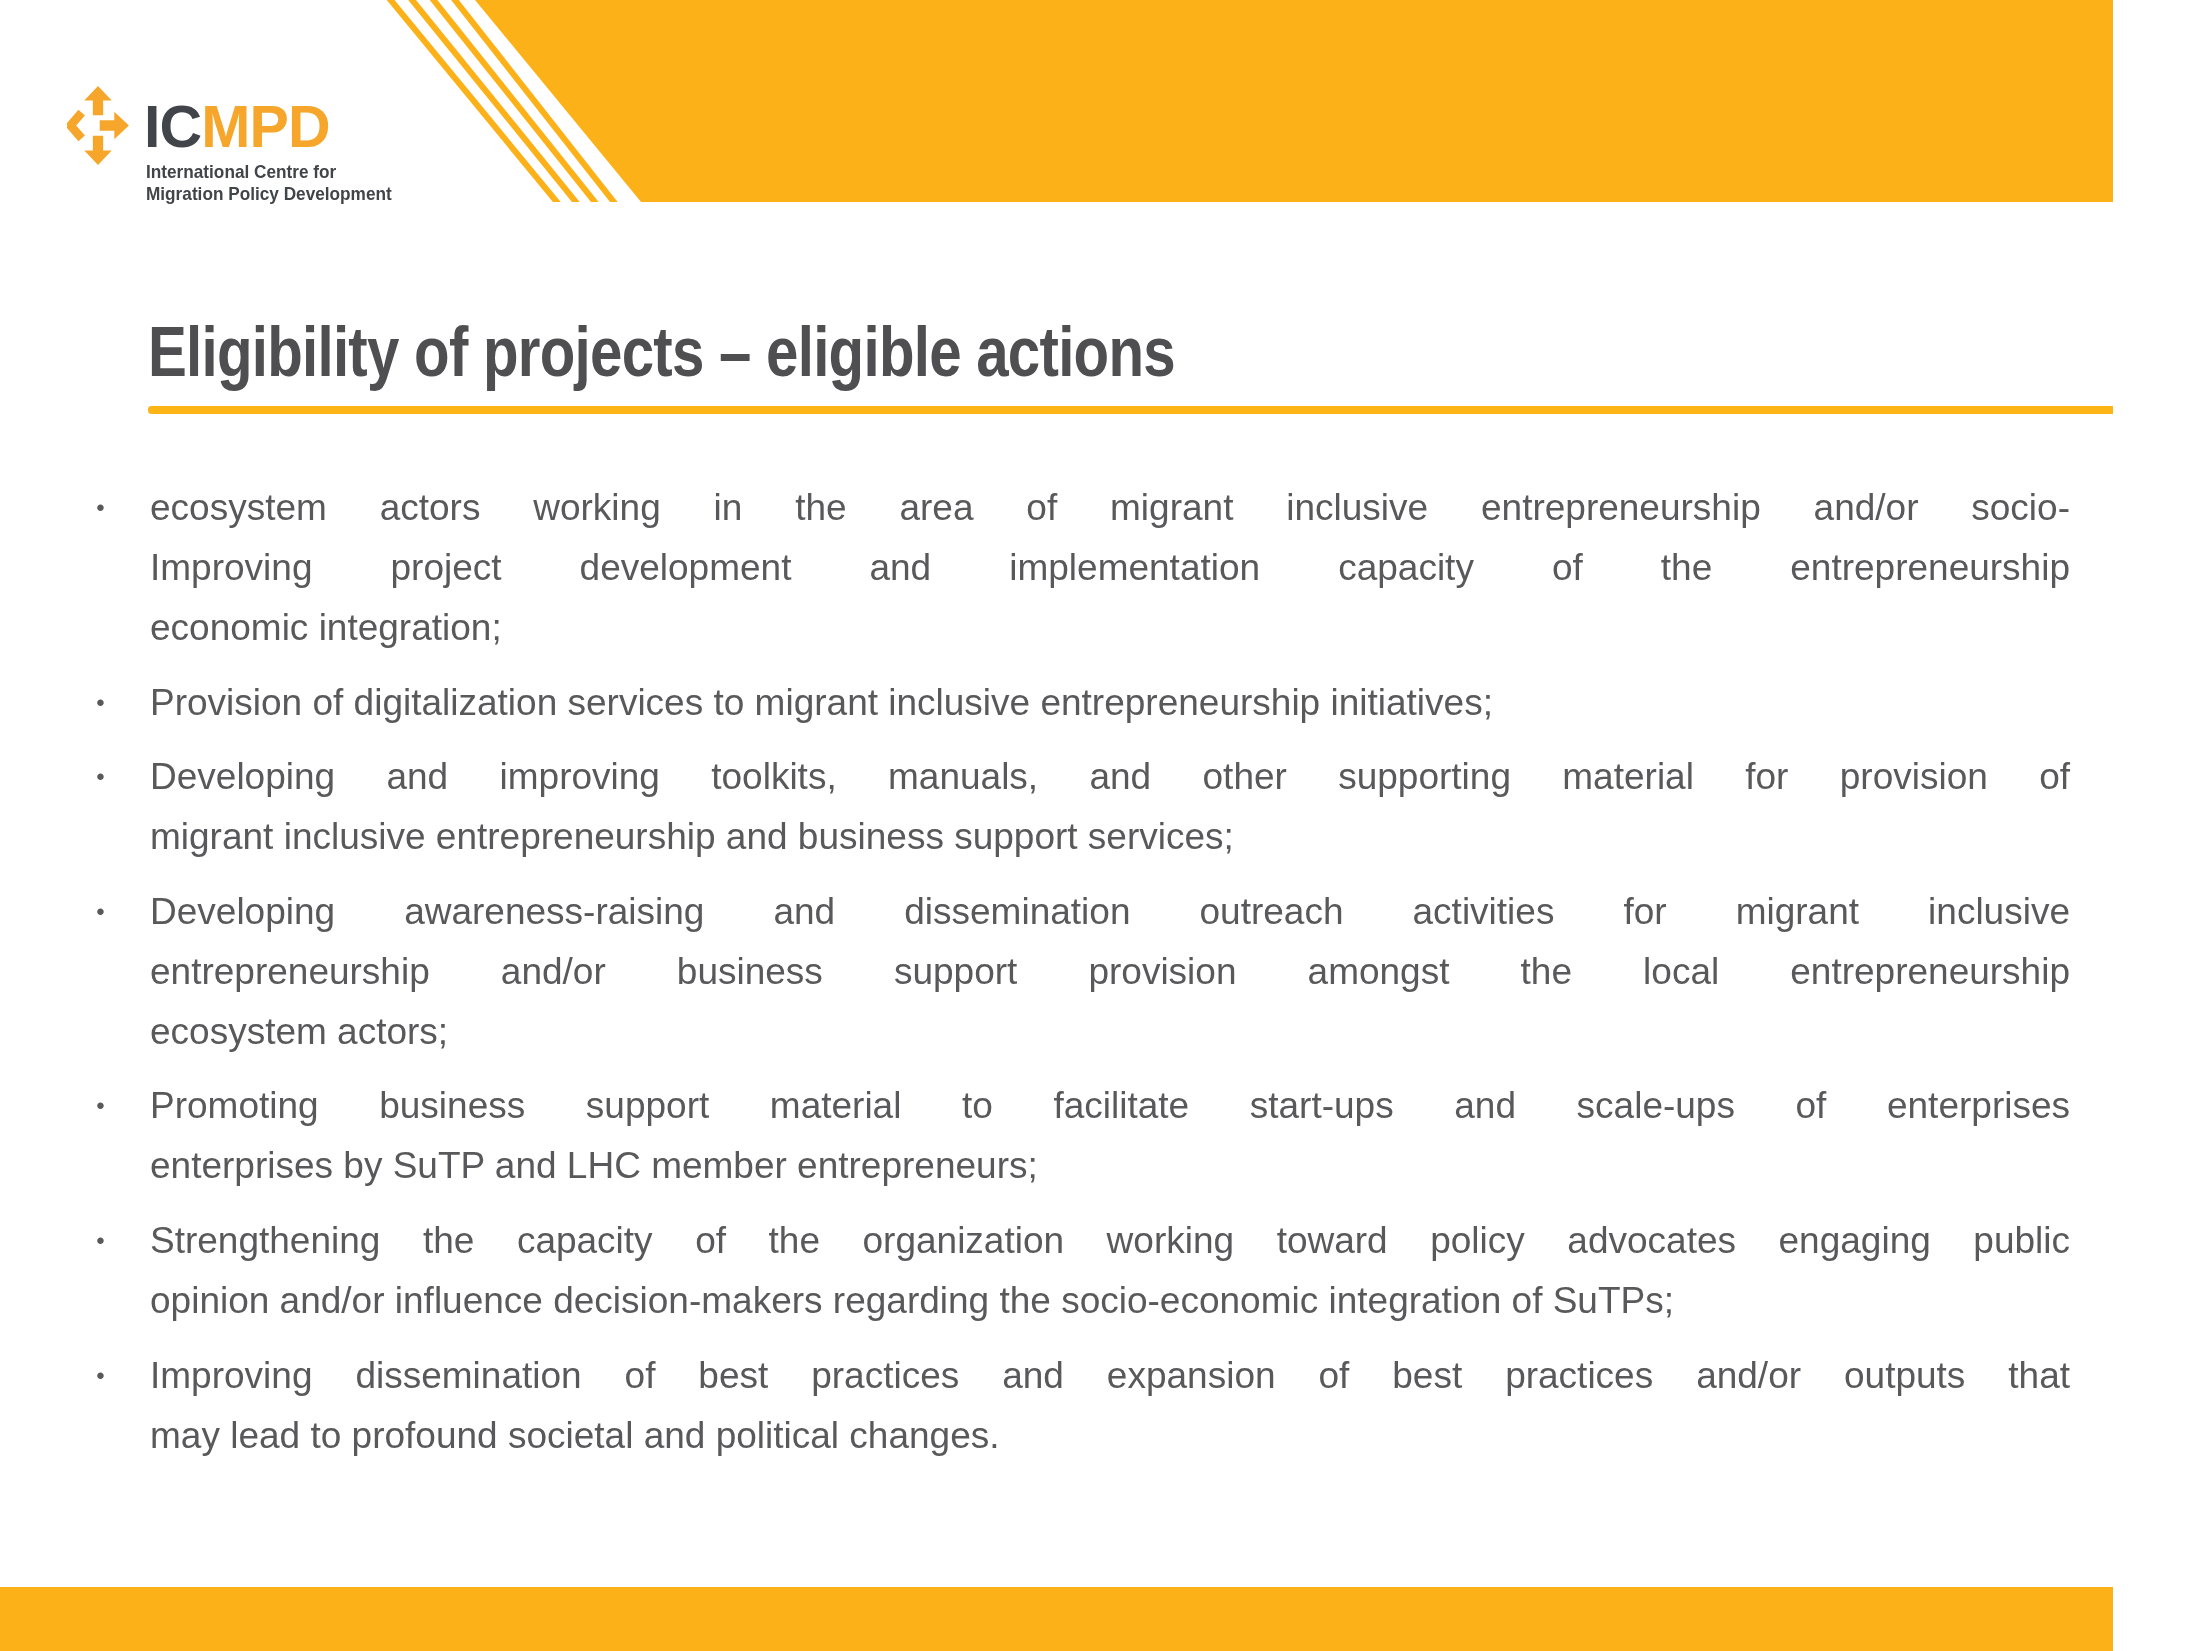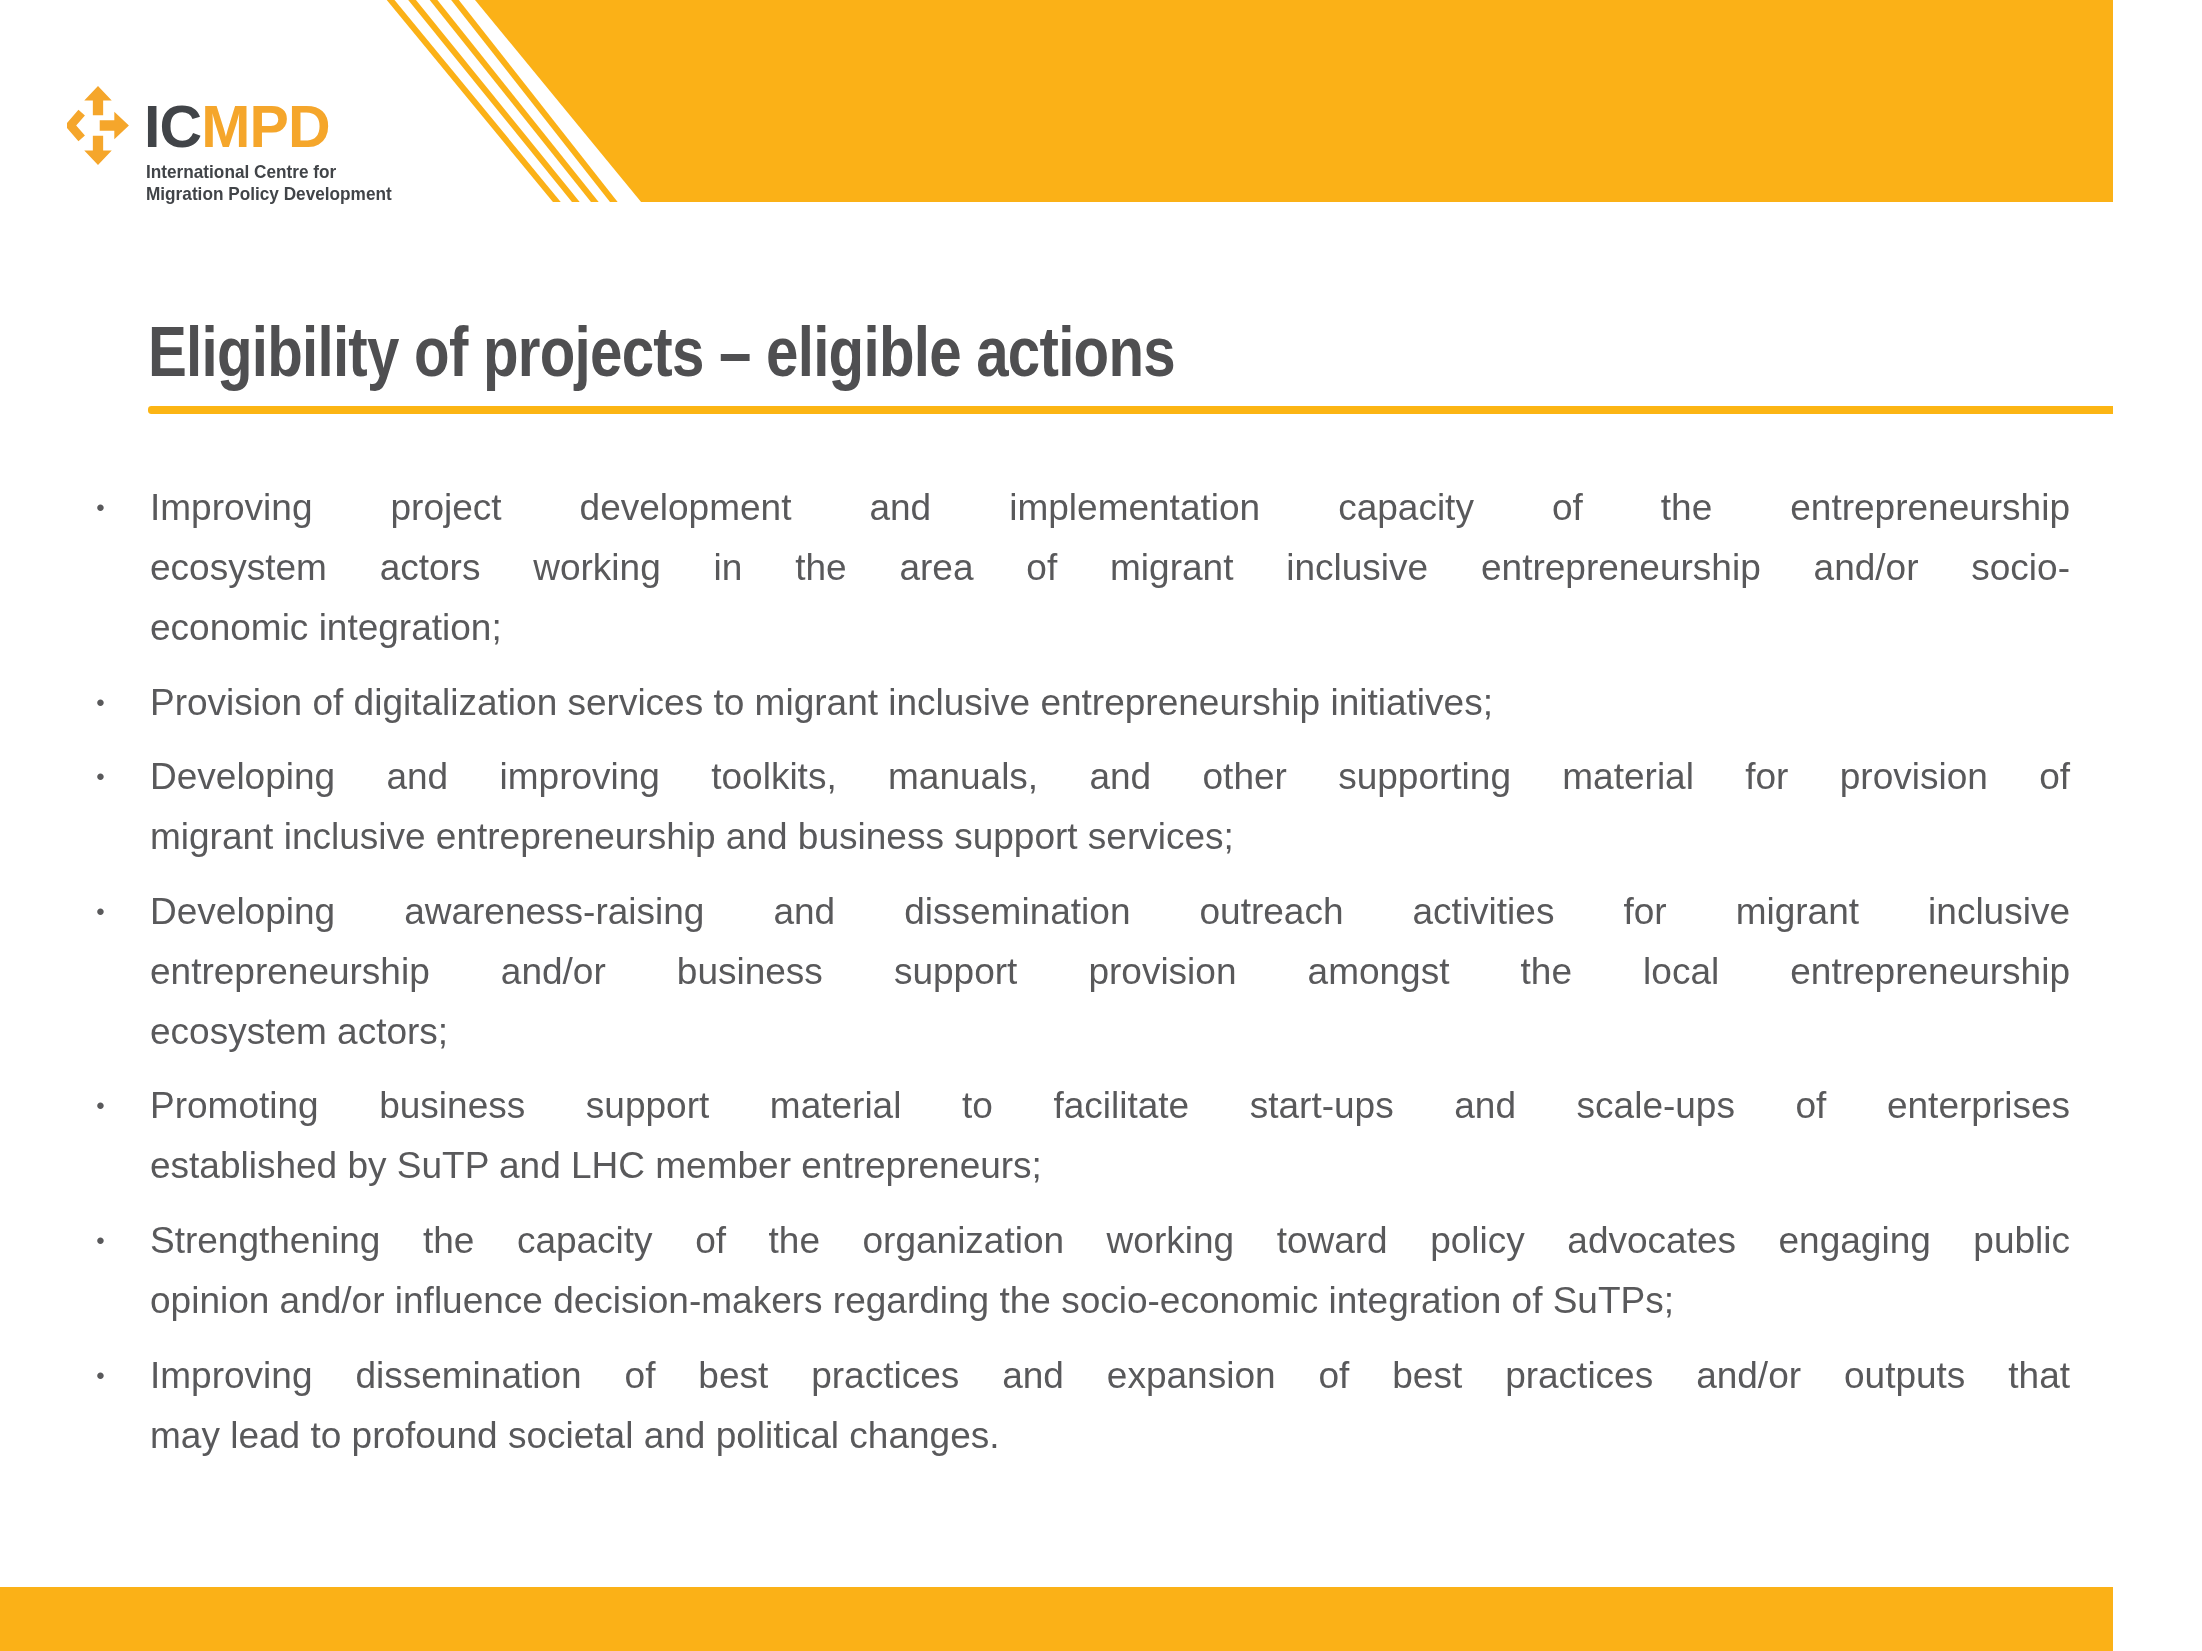--- a/index.html
+++ b/index.html
@@ -90,22 +90,22 @@
   </div>
 
   <h1 class="title">Eligibility of projects – eligible actions</h1>
   <div class="title-underline"></div>
 
   <div class="list">
 
     <div class="bullet">
       <span class="dot">•</span>
       <div class="btext">
+        <div class="ln">ecosystem actors working in the area of migrant inclusive entrepreneurship and/or socio-</div>
         <div class="ln">Improving project development and implementation capacity of the entrepreneurship</div>
-        <div class="ln">ecosystem actors working in the area of migrant inclusive entrepreneurship and/or socio-</div>
         <div class="ln last">economic integration;</div>
       </div>
     </div>
 
     <div class="bullet">
       <span class="dot">•</span>
       <div class="btext">
         <div class="ln last">Provision of digitalization services to migrant inclusive entrepreneurship initiatives;</div>
       </div>
     </div>
@@ -124,21 +124,21 @@
         <div class="ln">Developing awareness-raising and dissemination outreach activities for migrant inclusive</div>
         <div class="ln">entrepreneurship and/or business support provision amongst the local entrepreneurship</div>
         <div class="ln last">ecosystem actors;</div>
       </div>
     </div>
 
     <div class="bullet">
       <span class="dot">•</span>
       <div class="btext">
         <div class="ln">Promoting business support material to facilitate start-ups and scale-ups of enterprises</div>
-        <div class="ln last">established by SuTP and LHC member entrepreneurs;</div>
+        <div class="ln last">enterprises by SuTP and LHC member entrepreneurs;</div>
       </div>
     </div>
 
     <div class="bullet">
       <span class="dot">•</span>
       <div class="btext">
         <div class="ln">Strengthening the capacity of the organization working toward policy advocates engaging public</div>
         <div class="ln last">opinion and/or influence decision-makers regarding the socio-economic integration of SuTPs;</div>
       </div>
     </div>

